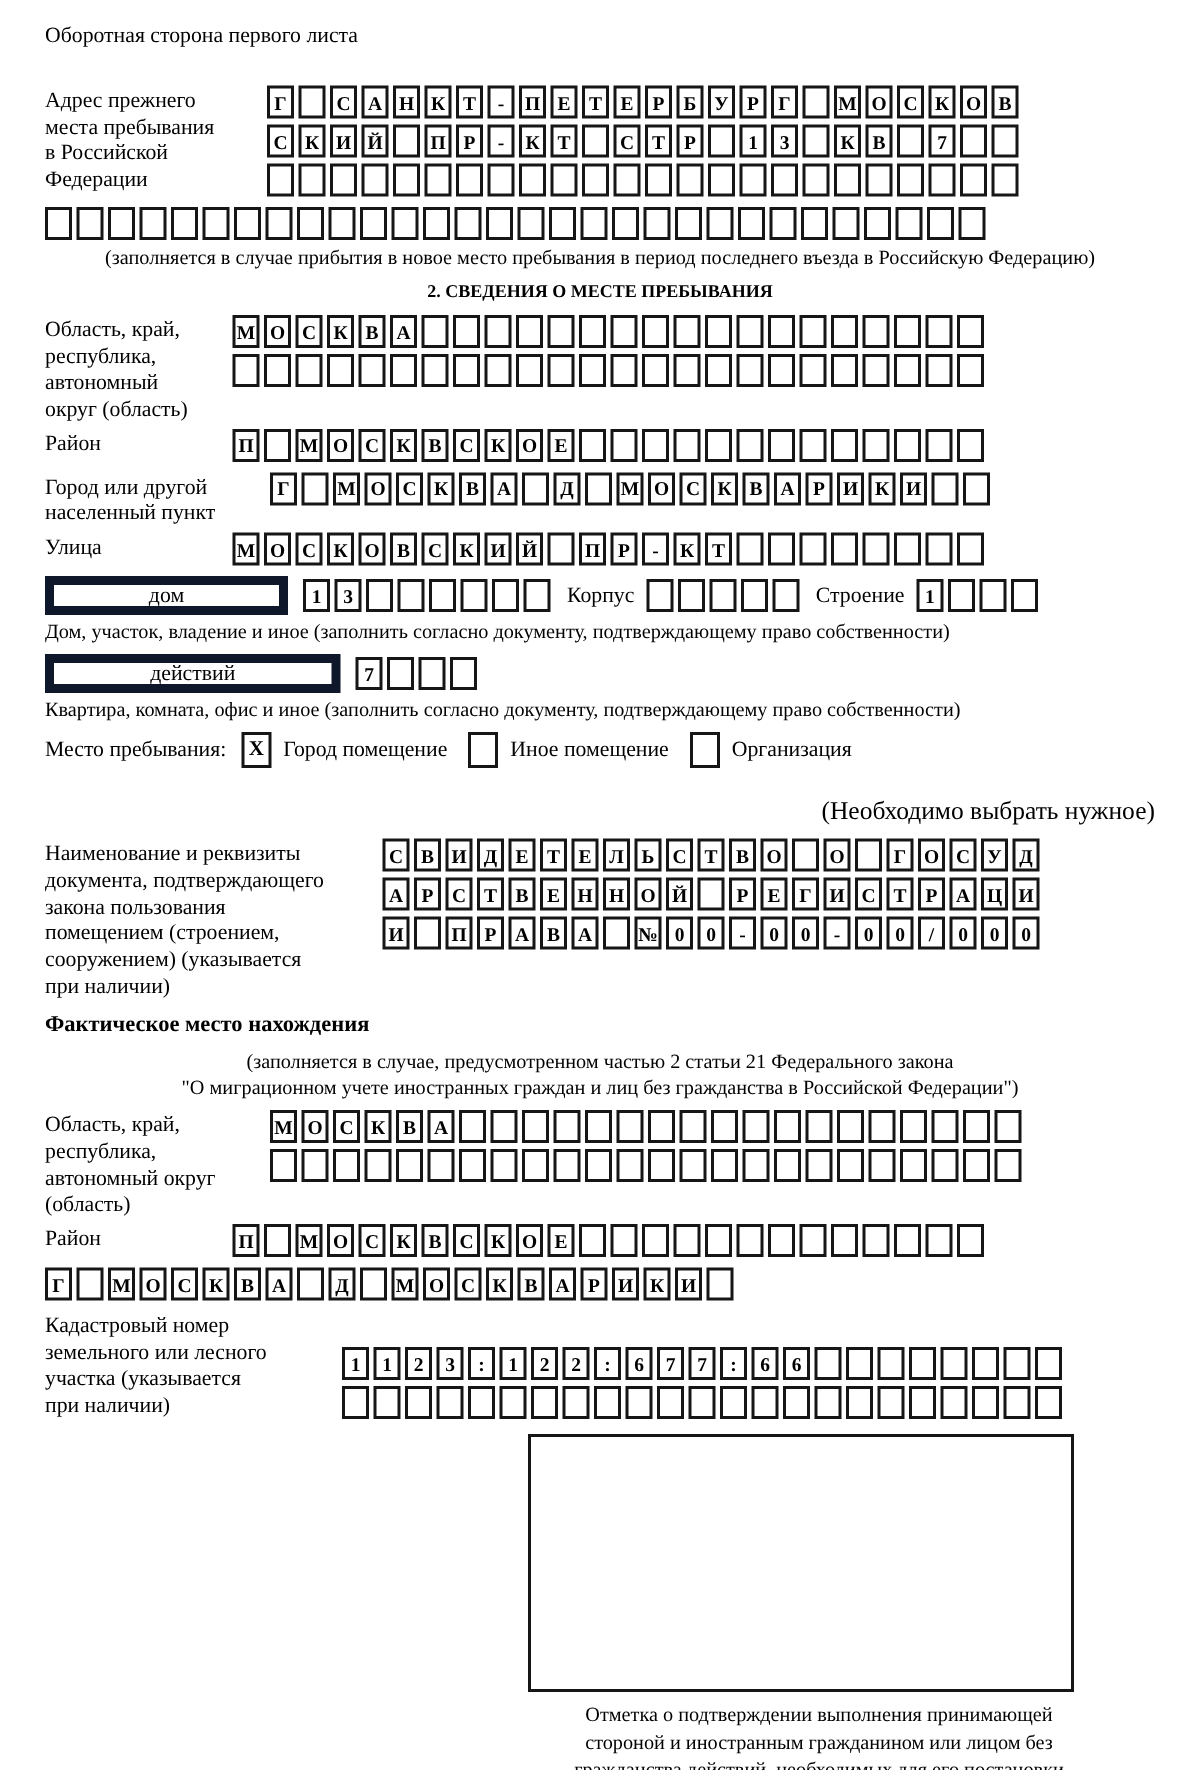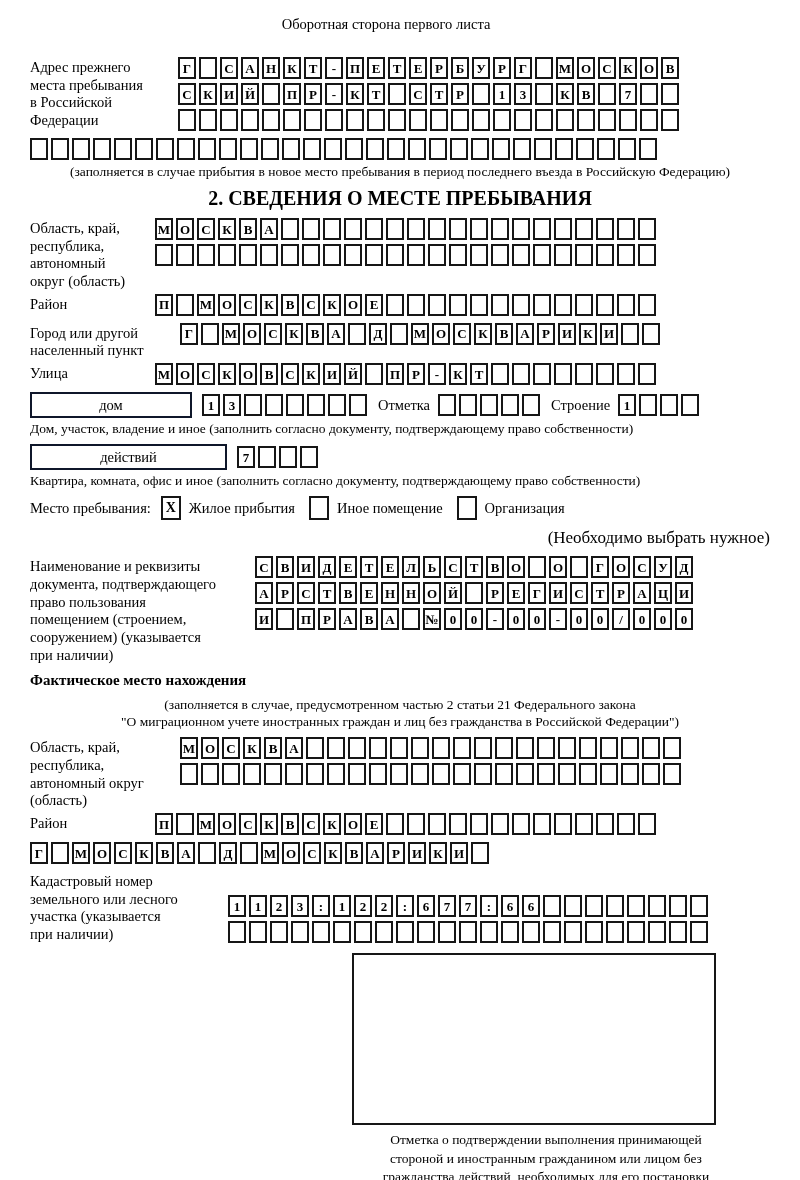--- a/index.html
+++ b/index.html
@@ -5,21 +5,21 @@
   * { box-sizing: border-box; margin: 0; padding: 0; }
   html, body { background: #fff; }
   body {
     width: 800px; height: 1180px;
     font-family: "Liberation Serif", "DejaVu Serif", serif;
     color: #000;
     padding: 16px 30px 0 30px;
     overflow: hidden;
     position: relative;
   }
-  .header-note { text-align: center; font-size: 14.5px; padding-right: 28px; margin-bottom: 24px; }
+  .header-note { text-align: left; font-size: 14.5px; padding-right: 28px; margin-bottom: 24px; }
 
   .field { display: flex; align-items: flex-start; margin-bottom: 3px; }
   .flabel { font-size: 14.5px; line-height: 1.22; white-space: pre-line; flex: 0 0 auto; padding-top: 2px; }
   .w148 { width: 148px; }
   .w125 { width: 125px; }
   .w150 { width: 150px; }
   .w203 { width: 203px; }
   .w198 { width: 198px; }
   .w225 { width: 225px; }
   .rows { flex: 1 1 auto; }
@@ -28,34 +28,34 @@
   .cell {
     flex: 0 0 auto;
     width: 18px; height: 22px;
     border: 2px solid #161616;
     margin-right: 3px;
     display: inline-flex; align-items: center; justify-content: center;
     font-size: 13px; font-weight: 600; line-height: 1;
   }
   .caption { font-size: 13.5px; margin-bottom: 7px; }
   .caption.center { text-align: center; }
-  .section-title { text-align: center; font-weight: bold; font-size: 20px; margin: 4px 0 8px 0; }
+  .section-title { text-align: center; font-weight: bold; font-size: 12px; margin: 4px 0 8px 0; }
   .sub-title { font-weight: bold; font-size: 15px; margin: 8px 0 8px 0; }
 
   .named-box {
-    border: 2px solid #0f172a; height: 26px;
+    border: 6px solid #0f172a; height: 26px;
     display: inline-flex; align-items: center; justify-content: center;
     font-size: 14.5px; flex: 0 0 auto;
   }
   .inline-row { display: flex; align-items: center; margin-bottom: 3px; }
   .inline-row .gap-label { font-size: 14.5px; padding: 0 8px; white-space: nowrap; }
   .house-box { width: 162px; margin-right: 10px; }
   .apt-box { width: 197px; margin-right: 10px; }
 
-  .stay-row { display: flex; align-items: center; margin: 4px 0 8px 0; font-size: 14.5px; }
+  .stay-row { display: flex; align-items: center; margin: 4px 0 19px 0; font-size: 14.5px; }
   .stay-row .opt-label { margin: 0 14px 0 8px; white-space: nowrap; }
   .checkbox {
     width: 20px; height: 24px; border: 2px solid #161616; flex: 0 0 auto;
     display: inline-flex; align-items: center; justify-content: center;
     font-size: 14px; font-weight: 600;
   }
   .stay-note { font-size: 17px; margin: 0 0 8px 92px; text-align: right; }
 
   .cad-rows { margin-top: 24px; }
 
@@ -346,21 +346,21 @@
   <div class="cells" style="margin-bottom:0">
       <div class="cell">1</div>
       <div class="cell">3</div>
       <div class="cell"></div>
       <div class="cell"></div>
       <div class="cell"></div>
       <div class="cell"></div>
       <div class="cell"></div>
       <div class="cell"></div>
     </div>
-  <span class="gap-label">Отметка</span>
+  <span class="gap-label">Корпус</span>
   <div class="cells" style="margin-bottom:0">
       <div class="cell"></div>
       <div class="cell"></div>
       <div class="cell"></div>
       <div class="cell"></div>
       <div class="cell"></div>
     </div>
   <span class="gap-label">Строение</span>
   <div class="cells" style="margin-bottom:0">
       <div class="cell">1</div>
@@ -379,32 +379,32 @@
       <div class="cell"></div>
       <div class="cell"></div>
     </div>
 </div>
 <div class="caption">Квартира, комната, офис и иное (заполнить согласно документу, подтверждающему право собственности)</div>
 
 <div class="stay-row">
   <span>Место пребывания:</span>
   <span style="width:10px"></span>
   <div class="checkbox">X</div>
-  <span class="opt-label">Жилое прибытия</span>
+  <span class="opt-label">Город помещение</span>
   <div class="checkbox"></div>
   <span class="opt-label">Иное помещение</span>
   <div class="checkbox"></div>
   <span class="opt-label">Организация</span>
 </div>
 <div class="stay-note">(Необходимо выбрать нужное)</div>
 
 <div class="field">
   <div class="flabel w225">Наименование и реквизиты
 документа, подтверждающего
-право пользования
+закона пользования
 помещением (строением,
 сооружением) (указывается
 при наличии)</div>
   <div class="rows">
     <div class="cells">
         <div class="cell">С</div>
         <div class="cell">В</div>
         <div class="cell">И</div>
         <div class="cell">Д</div>
         <div class="cell">Е</div>

